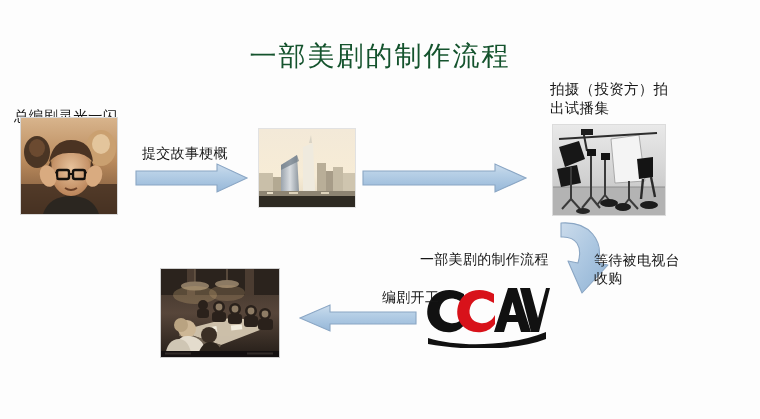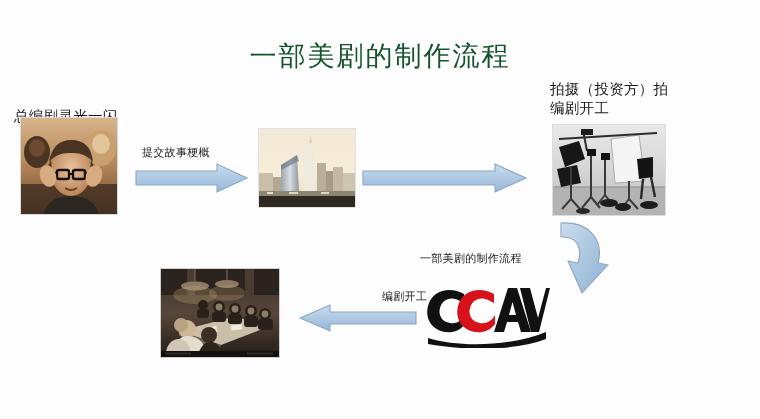--- a/index.html
+++ b/index.html
@@ -24,21 +24,21 @@
   }
 
   .label{
     font-size:14.5px;
     color:#171717;
     line-height:19px;
     white-space:pre-line;
     letter-spacing:.3px;
   }
   .arrow-label{
-    font-size:11px;
+    font-size:14px;
     color:#171717;
     line-height:18px;
     white-space:pre-line;
     letter-spacing:.3px;
   }
 
   
   .photo{overflow:hidden;background:#222;}
   .photo svg{display:block;}
 
@@ -162,21 +162,21 @@
           <stop offset="0" stop-color="#ccdcec"></stop>
           <stop offset="0.35" stop-color="#b6cfe6"></stop>
           <stop offset="1" stop-color="#96b7d8"></stop>
         </linearGradient>
       </defs>
       <path d="M1 8 L133 8 L133 1 L164 15 L133 29 L133 22 L1 22 Z" fill="url(#ag2)" stroke="#8aa6c4" stroke-width="1.1" stroke-linejoin="miter"></path>
     </svg>
   </div>
 
   <div class="abs label" style="left:550px;top:80px;">拍摄（投资方）拍
-编剧开工</div>
+出试播集</div>
 
   <div class="abs photo" style="left:552px;top:124px;width:112px;height:90px;border:1px solid #dcdcdc;">
     <svg width="112" height="90" viewBox="0 0 112 90">
       <defs>
         <linearGradient id="studiobg" x1="0" y1="0" x2="0" y2="1">
           <stop offset="0" stop-color="#e9e9e9"></stop>
           <stop offset="0.55" stop-color="#d3d3d3"></stop>
           <stop offset="1" stop-color="#bdbdbd"></stop>
         </linearGradient>
       </defs>
@@ -236,20 +236,22 @@
                C 34 2, 48 22, 42 44
                L 52 46
                L 26 74
                L 12 42
                L 22 44
                C 27 27, 20 17, 5 18
                Z" fill="url(#ag3)" stroke="#8aa6c4" stroke-width="1.1" stroke-linejoin="round"></path>
     </svg>
   </div>
 
+  <div class="abs arrow-label" style="left:594px;top:251px;">等待被电视台
+收购</div>
 
   <div class="abs arrow-label" style="left:420px;top:250px;">一部美剧的制作流程</div>
 
   <div class="abs ccav" style="left:420px;top:282px;">
     <svg width="130" height="66" viewBox="0 0 130 66" aria-label="CCAV">
 
       <path d="M44 12
                C 30 4, 12 8, 8 24
                C 4 40, 16 52, 32 50
                C 38 49, 42 46, 45 42

